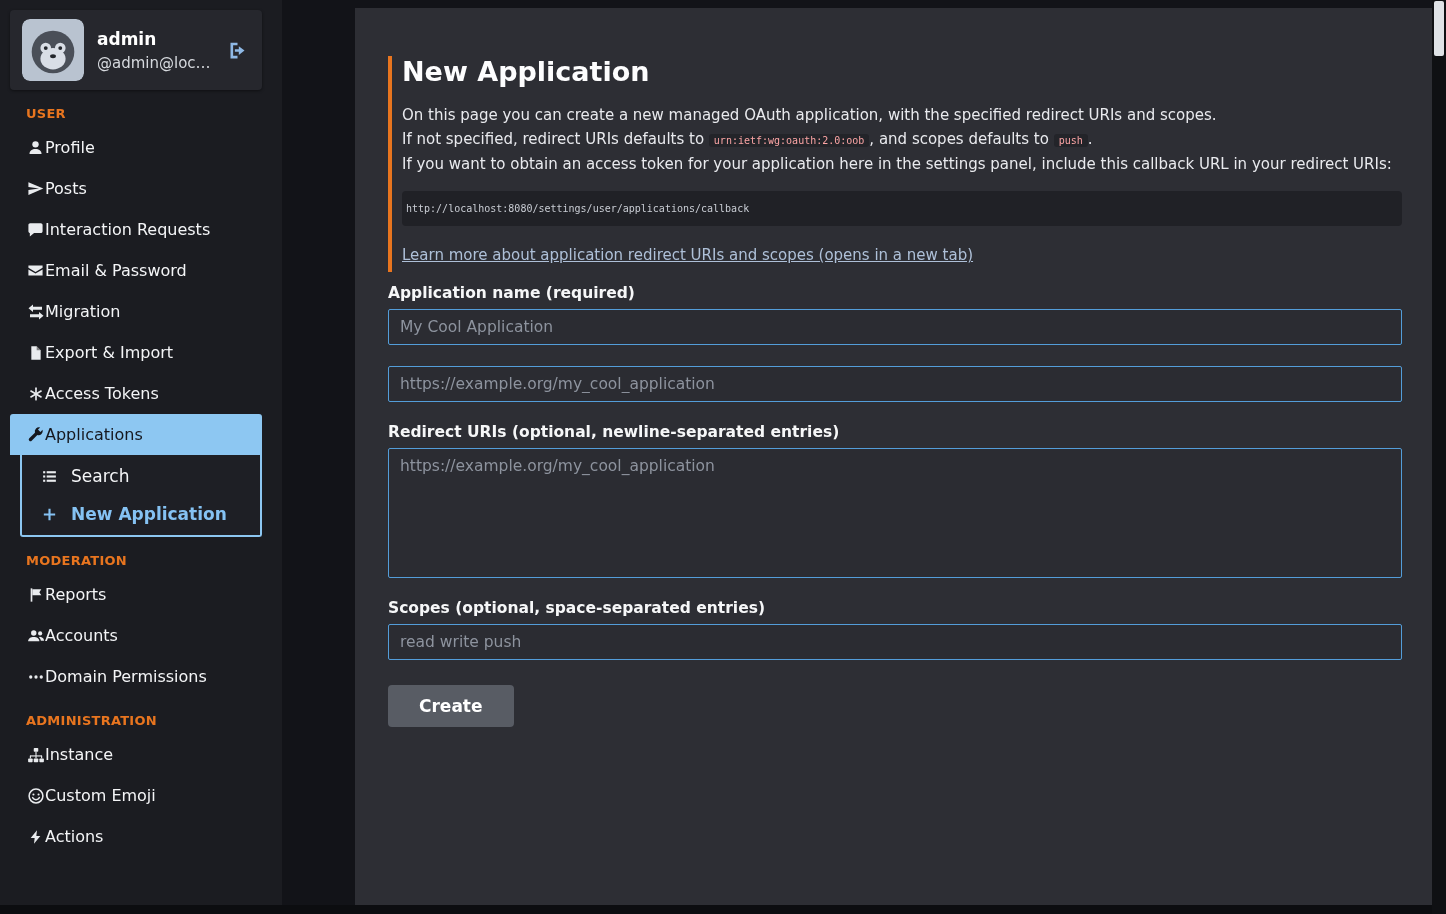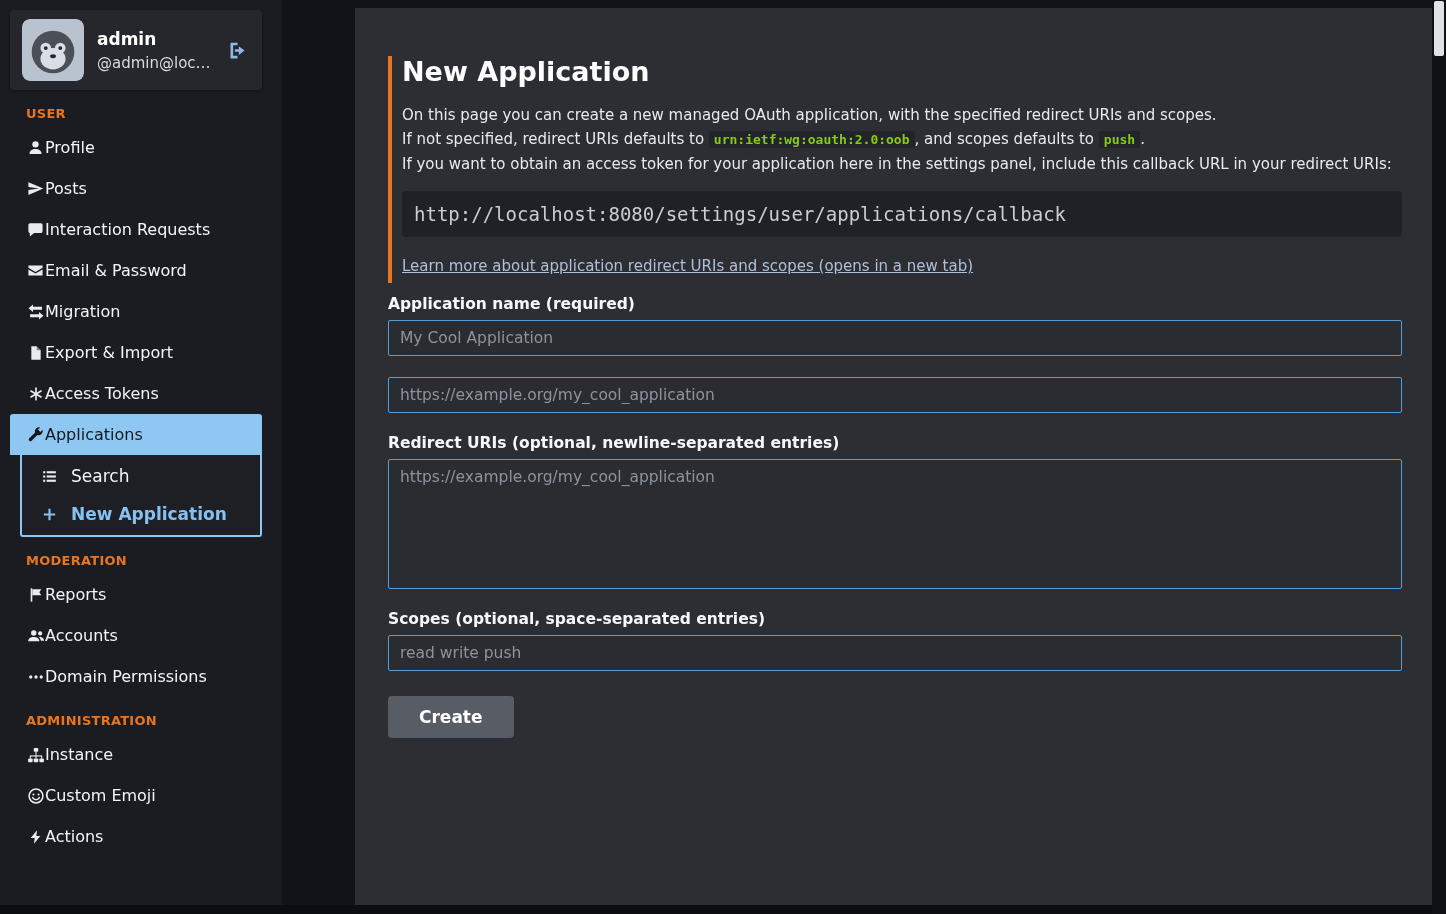--- a/index.html
+++ b/index.html
@@ -64,27 +64,27 @@
     background: #2d2e34;
     padding: 48px 30px 0 33px;
     overflow: hidden;
   }
   .intro { border-left: 4px solid #e8751f; padding-left: 10px; }
   h1 { font-size: 27px; color: #fdfdfe; margin-bottom: 16px; font-weight: bold; }
   .desc { font-size: 15px; color: #e9eaee; line-height: 1.62; }
   .desc code {
     font-family: "DejaVu Sans Mono", "Liberation Mono", monospace;
     background: #232429; padding: 1px 5px; border-radius: 3px;
-    font-size: 13px; color: #84cc16; font-weight: bold;
+    font-size: 10px; color: #fca5a5;
   }
   .callback {
     background: #202126; border-radius: 4px;
-    padding: 12px 12px; margin: 15px 0 19px;
+    padding: 12px 4px; margin: 15px 0 19px;
     font-family: "DejaVu Sans Mono", "Liberation Mono", monospace;
-    font-size: 19px; color: #c9cdd4;
+    font-size: 10px; color: #c9cdd4;
     white-space: pre; overflow: hidden;
   }
   .learn-more { color: #aec0d8; font-size: 15px; display: inline-block; margin-bottom: 8px; text-decoration: underline; cursor: pointer; }
 
   .form { margin-top: 12px; }
   .field { margin-bottom: 21px; }
   .field label { display: block; font-weight: bold; font-size: 15.5px; color: #f6f7f8; margin-bottom: 7px; }
   .text-input {
     width: 100%; background: #2b2c32;
     border: 1px solid #539dd9; border-radius: 2px;

